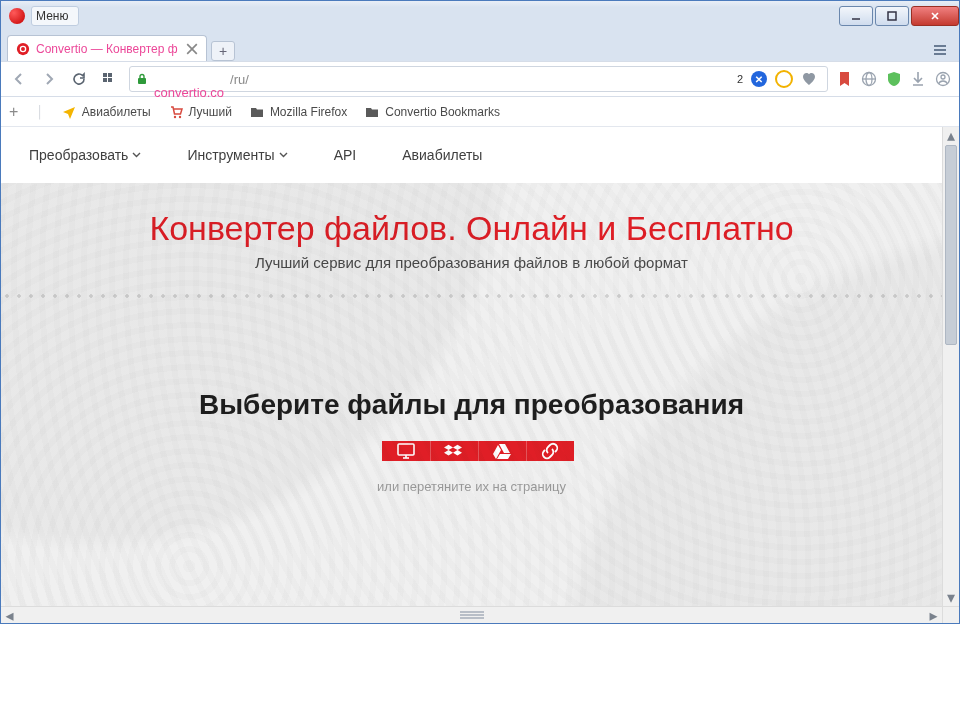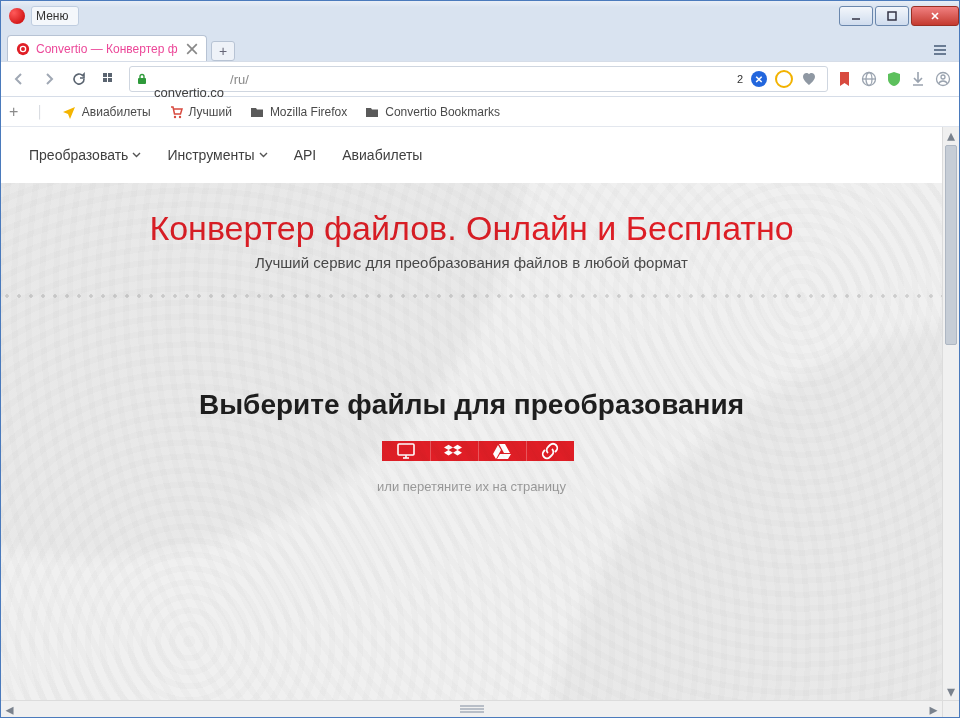--- a/index.html
+++ b/index.html
@@ -1,19 +1,19 @@
 <!DOCTYPE html>
 <html><head>
 <meta charset="utf-8">
 <style>
 * { margin: 0; padding: 0; box-sizing: border-box; }
 body { font-family: Arial, sans-serif; width: 960px; height: 718px; overflow: hidden; background: #fff; }
 
 
-.window-frame { border: 1px solid #4a7abc; height: 718px; display: flex; flex-direction: column; background: linear-gradient(to bottom, #e8eef7 0, #d9e3f0 6px); }
+.window-frame { border: 1px solid #4a7abc; height: 624px; display: flex; flex-direction: column; background: linear-gradient(to bottom, #e8eef7 0, #d9e3f0 6px); }
 .titlebar { height: 30px; display: flex; align-items: center; padding: 0 0 0 8px; background: transparent; }
 .titlebar-left { display: flex; align-items: center; gap: 6px; }
 .opera-icon { width: 16px; height: 16px; background: radial-gradient(circle at 30% 30%, #ff5a5a, #c40000); border-radius: 50%; }
 .menu-label { font-size: 12px; color: #333; padding: 2px 10px 2px 4px; border: 1px solid #bfcde0; border-radius: 3px; background: #f4f7fb; }
 .titlebar-controls { margin-left: auto; display: flex; }
 .win-btn { width: 34px; height: 20px; border: 1px solid #6a87ad; border-radius: 3px; margin-left: 2px; display: flex; align-items: center; justify-content: center; font-size: 11px; background: linear-gradient(#f3f6fb, #cfdcee); }
 .win-btn.close { background: linear-gradient(#f08080, #c43a2f); color: #fff; border-color: #9a2f24; width: 48px; }
 .win-btn svg { width: 10px; height: 10px; }
 
 
@@ -24,21 +24,21 @@
 .tab .tab-close { width: 12px; height: 12px; color: #888; flex-shrink: 0; }
 .newtab { width: 24px; height: 20px; border: 1px solid #b7c3d4; border-radius: 3px; background: #eef2f8; display: flex; align-items: center; justify-content: center; color: #667; font-size: 14px; }
 .tabbar-settings { margin-left: auto; margin-right: 8px; width: 22px; height: 22px; display: flex; align-items: center; justify-content: center; color: #6a7c94; }
 
 
 .addrbar { height: 36px; background: #fff; border-top: 1px solid #d6dde8; border-bottom: 1px solid #d6dde8; display: flex; align-items: center; padding: 0 8px; gap: 10px; }
 .nav-btn { width: 20px; height: 20px; display: flex; align-items: center; justify-content: center; color: #a0a8b4; }
 .nav-btn.active { color: #5a6470; }
 .url-box { flex: 1; height: 26px; border: 1px solid #cfd6e0; border-radius: 3px; display: flex; align-items: center; padding: 0 6px; gap: 6px; font-size: 13px; color: #6a6a6a; }
 .url-box .lock { color: #2e9a3a; }
-.url-host { color: #404040; margin-top: 27px; }
+.url-host { color: #ec4899; margin-top: 27px; }
 .url-path { color: #8a8a8a; }
 .url-right { margin-left: auto; display: flex; align-items: center; gap: 8px; padding-right: 4px; }
 .badge-count { font-size: 11px; color: #333; }
 .circle-icon { width: 16px; height: 16px; border-radius: 50%; display: flex; align-items: center; justify-content: center; }
 .addr-icons { display: flex; align-items: center; gap: 10px; color: #9aa3af; }
 
 
 .bookbar { height: 30px; background: #fff; border-bottom: 1px solid #e3e7ee; display: flex; align-items: center; padding: 0 8px; gap: 18px; font-size: 12px; color: #4a4a4a; }
 .bookbar .plus { color: #8a8a8a; font-size: 16px; }
 .bm-item { display: flex; align-items: center; gap: 6px; }
@@ -58,21 +58,21 @@
 .hscroll .grip { position: absolute; left: 50%; top: 3px; transform: translateX(-50%); width: 24px; height: 10px; }
 .hscroll .grip span { display: block; height: 2px; background: #b8bec7; margin: 1px 0; }
 .corner { position: absolute; right: 0; bottom: 0; width: 17px; height: 17px; background: #f0f0f0; border-left: 1px solid #dcdcdc; border-top: 1px solid #dcdcdc; }
 
 .page { position: absolute; inset: 0 17px 17px 0; overflow: hidden; background: #fff; }
 
 
 .site-header { height: 56px; display: flex; align-items: center; padding: 0 28px; gap: 40px; background: #fff; }
 .logo { display: flex; align-items: center; gap: 8px; font-size: 22px; font-weight: 700; color: #1a1a1a; }
 .logo .mark { width: 28px; height: 28px; border-radius: 50%; background: #e01e26; display: flex; align-items: center; justify-content: center; }
-.site-nav { display: flex; align-items: flex-end; gap: 26px; font-size: 14px; color: #3f3f3f; }
+.site-nav { display: flex; align-items: flex-end; gap: 46px; font-size: 14px; color: #3f3f3f; }
 .site-nav .nav-item { display: flex; align-items: center; gap: 4px; }
 
 
 .hero { position: relative; background: #f0f0f0; height: 100%; padding-top: 20px; }
 .hero::before { content: ""; position: absolute; inset: 0; background:
   radial-gradient(circle at 10% -10%, rgba(0,0,0,0.03) 0 40%, transparent 42%),
   radial-gradient(circle at 110% 110%, rgba(0,0,0,0.03) 0 40%, transparent 42%),
   repeating-radial-gradient(circle at 20% 80%, rgba(0,0,0,0.015) 0 6px, transparent 6px 14px),
   repeating-radial-gradient(circle at 85% 20%, rgba(0,0,0,0.015) 0 6px, transparent 6px 14px);
   pointer-events: none; }

